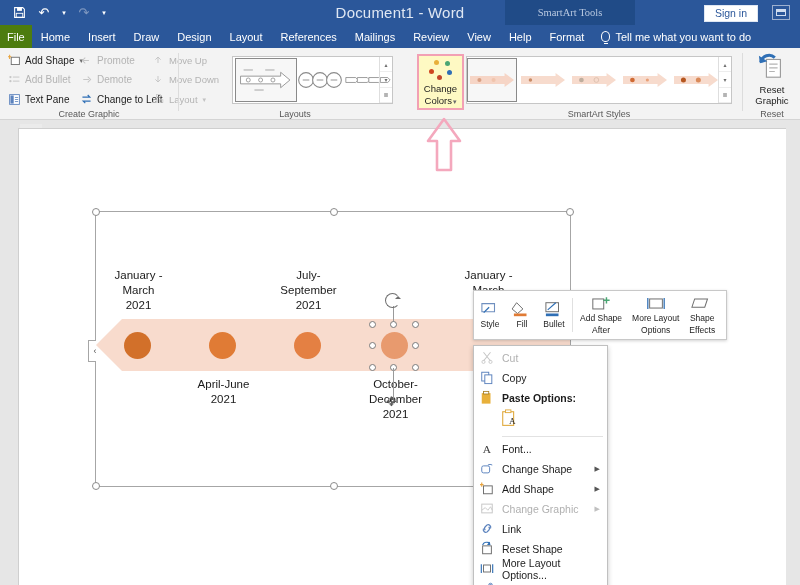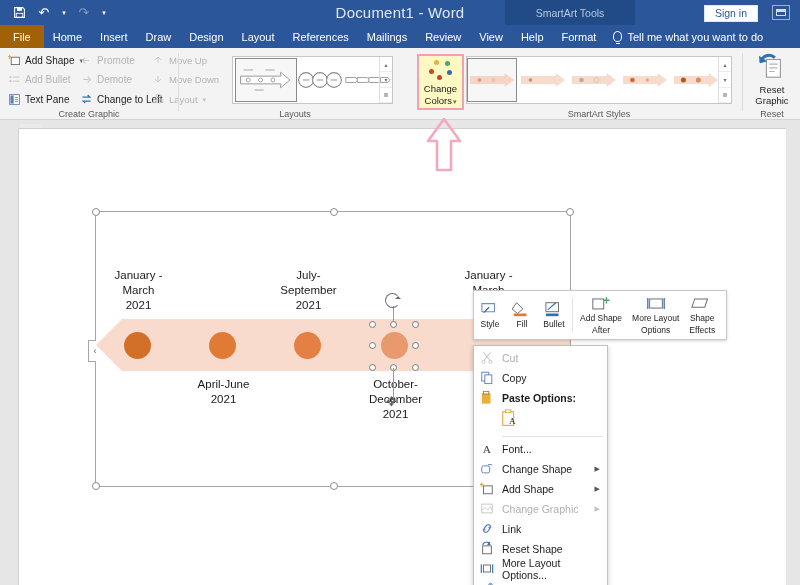--- a/index.html
+++ b/index.html
@@ -22,21 +22,21 @@
     color: #ffffff; font-size: 13px; line-height: 1;
   }
   .qat-btn.small { width: 12px; font-size: 7px; }
   .title-text {
     position: absolute; left: 0; top: 0; width: 800px; height: 25px;
     display: flex; align-items: center; justify-content: center;
     color: #dfe7f3; font-size: 15px; letter-spacing: .2px;
   }
   .ctx-band {
     position: absolute; left: 505px; top: 0; width: 130px; height: 25px;
-    background: #204b87; display: flex; align-items: center; justify-content: center;
+    background: #204b87; display: flex; align-items: center; justify-content: center; font-family: Liberation Serif, serif;
   }
   .ctx-band span { color: #b8c8e0; font-size: 10.5px; }
   .signin {
     position: absolute; right: 42px; top: 5px;
     padding: 1px 10px 2px; background: #ffffff; color: #2b579a;
     font-size: 10.5px; border: 1px solid #dfe7f3;
   }
   .ribbon-display {
     position: absolute; right: 10px; top: 5px; width: 18px; height: 15px;
     border: 1px solid #9db0cf; display: flex; align-items: center; justify-content: center;
@@ -47,21 +47,21 @@
 
   
   .tabstrip {
     position: absolute; left: 0; top: 25px; width: 800px; height: 23px;
     background: #2b579a; display: flex; align-items: flex-end;
   }
   .tab {
     height: 23px; padding: 0 9px; display: flex; align-items: center;
     color: #ffffff; font-size: 11px; white-space: nowrap;
   }
-  .tab.file { background: #a16207; padding: 0 13px; }
+  .tab.file { background: #4d7c0f; padding: 0 7px; }
   .tab.active { background: #f3f3f3; color: #2b579a; }
   .tellme {
     display: flex; align-items: center; gap: 5px; height: 23px;
     padding: 0 8px; color: #ffffff; font-size: 11px; white-space: nowrap;
   }
   .bulb {
     width: 9px; height: 11px; border: 1.3px solid #ffffff;
     border-radius: 50% 50% 45% 45%; position: relative;
   }
   .bulb::after {

